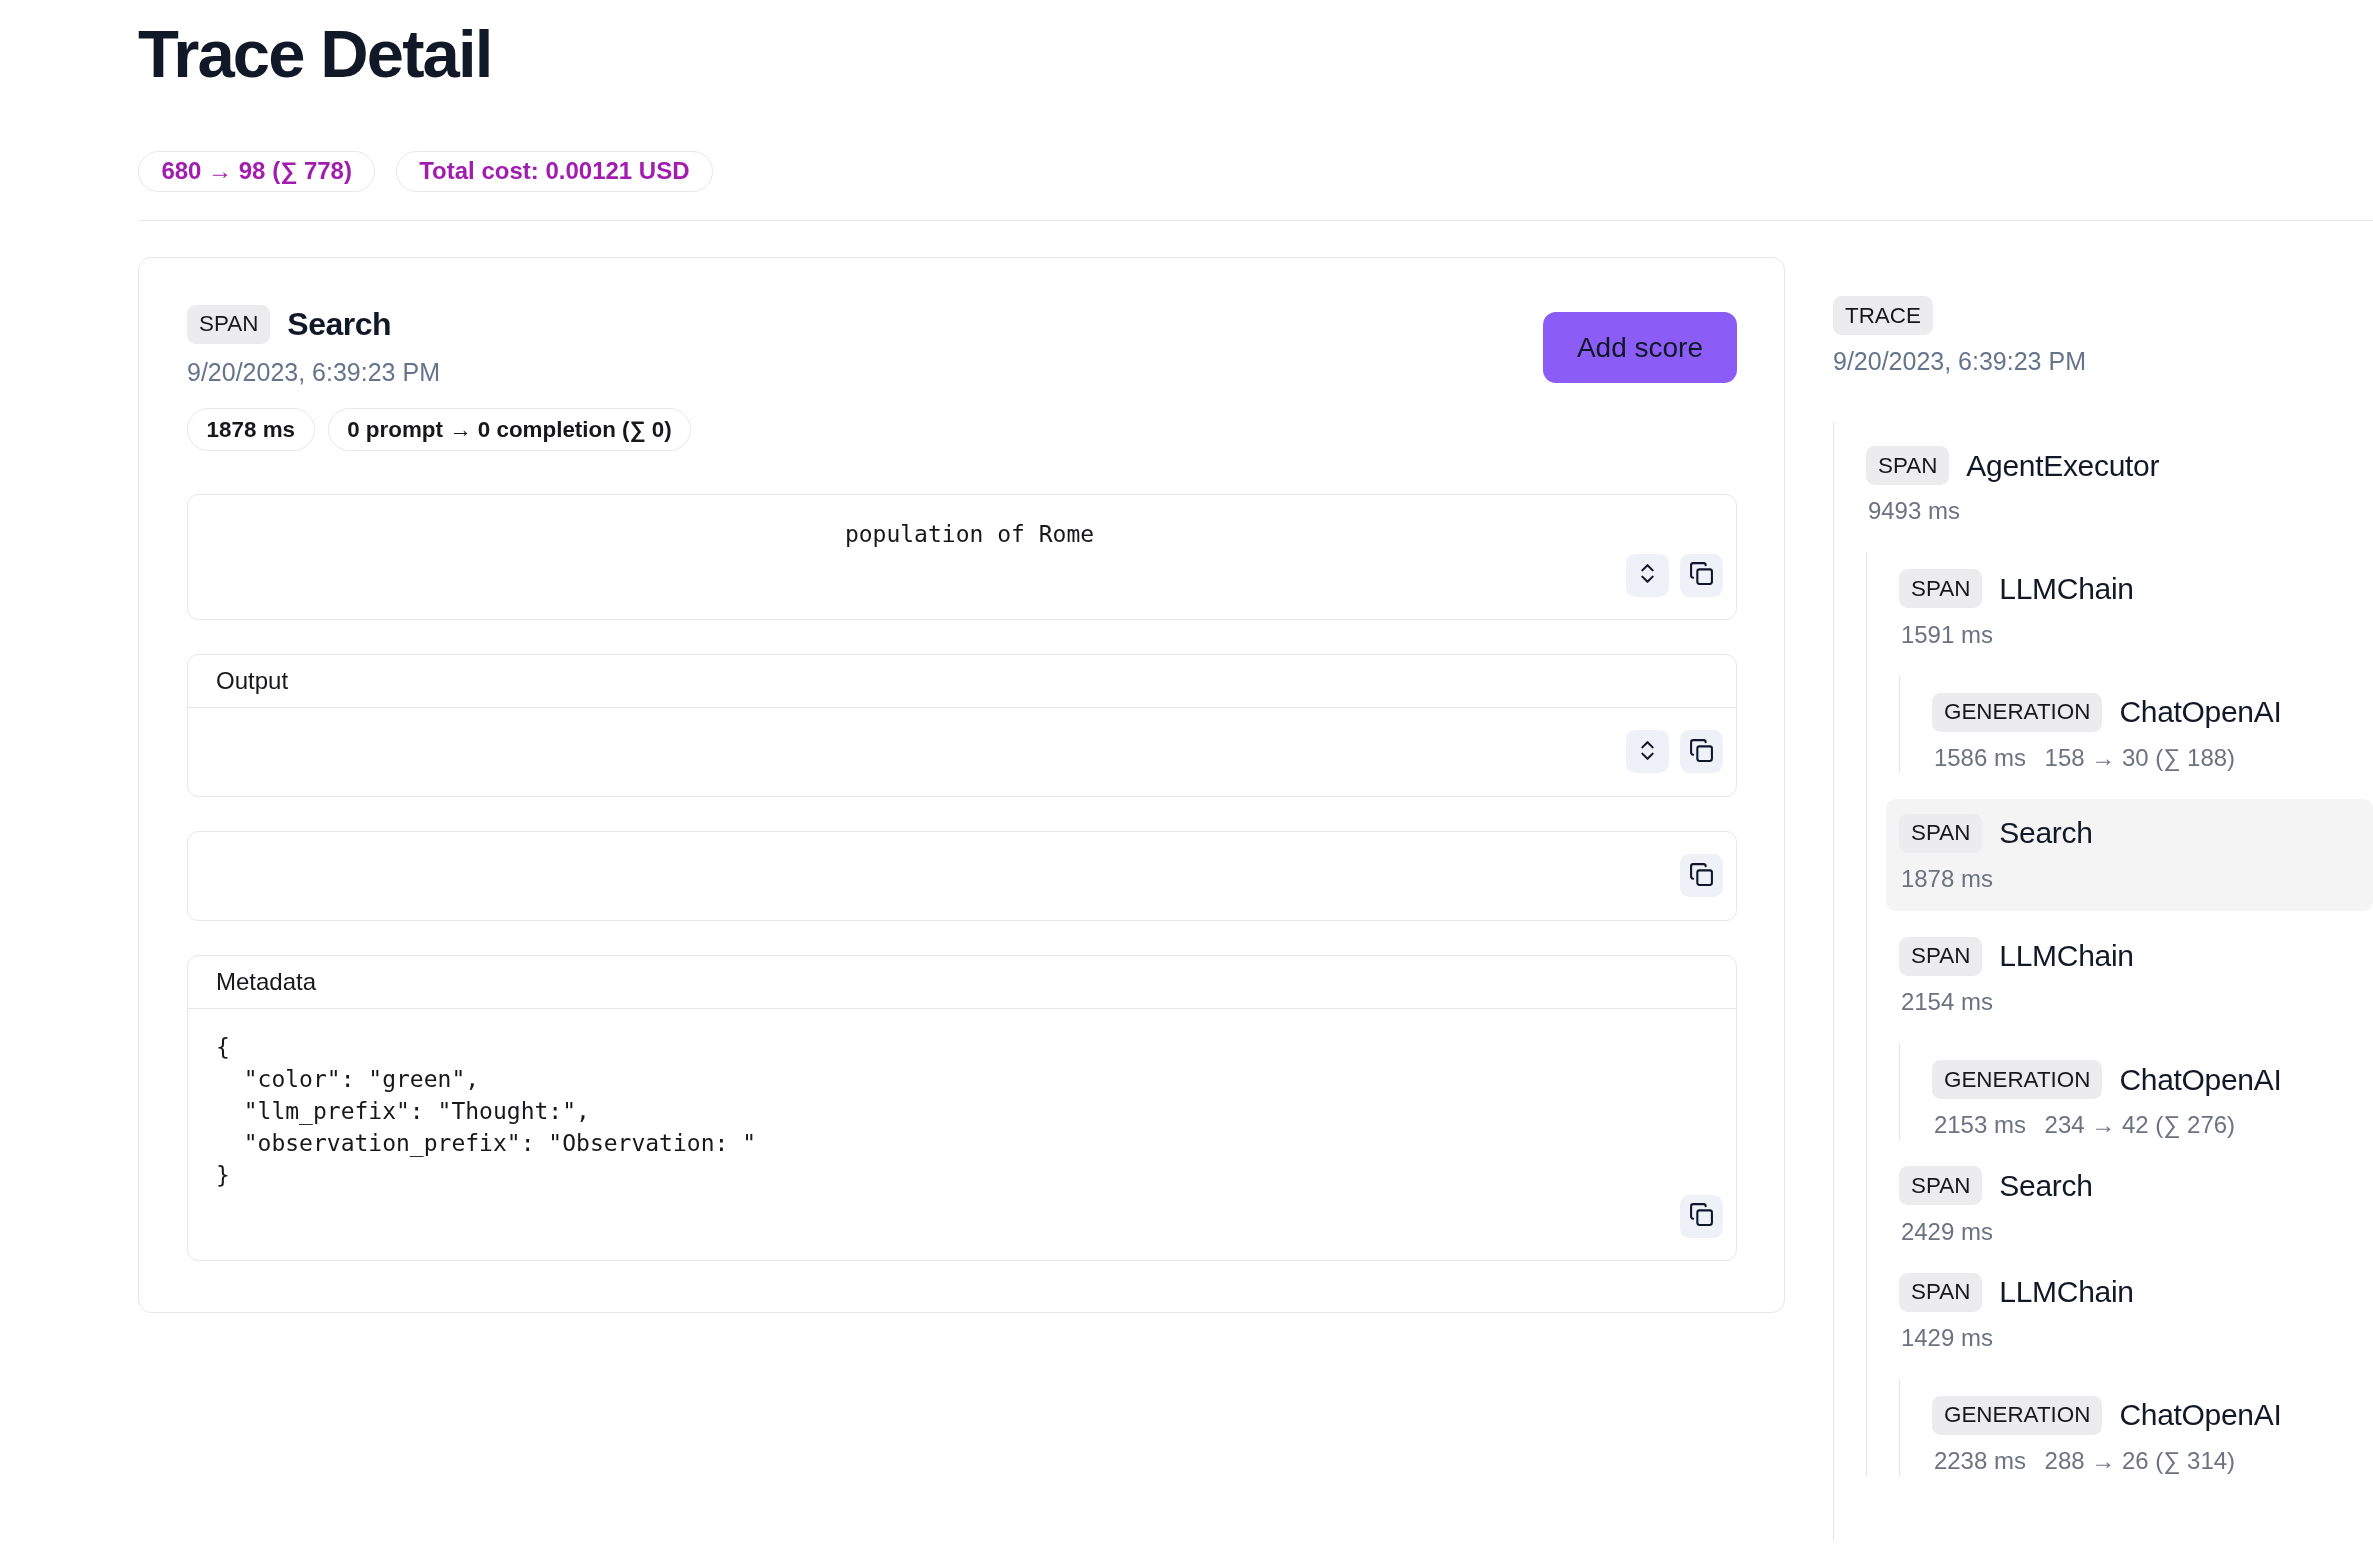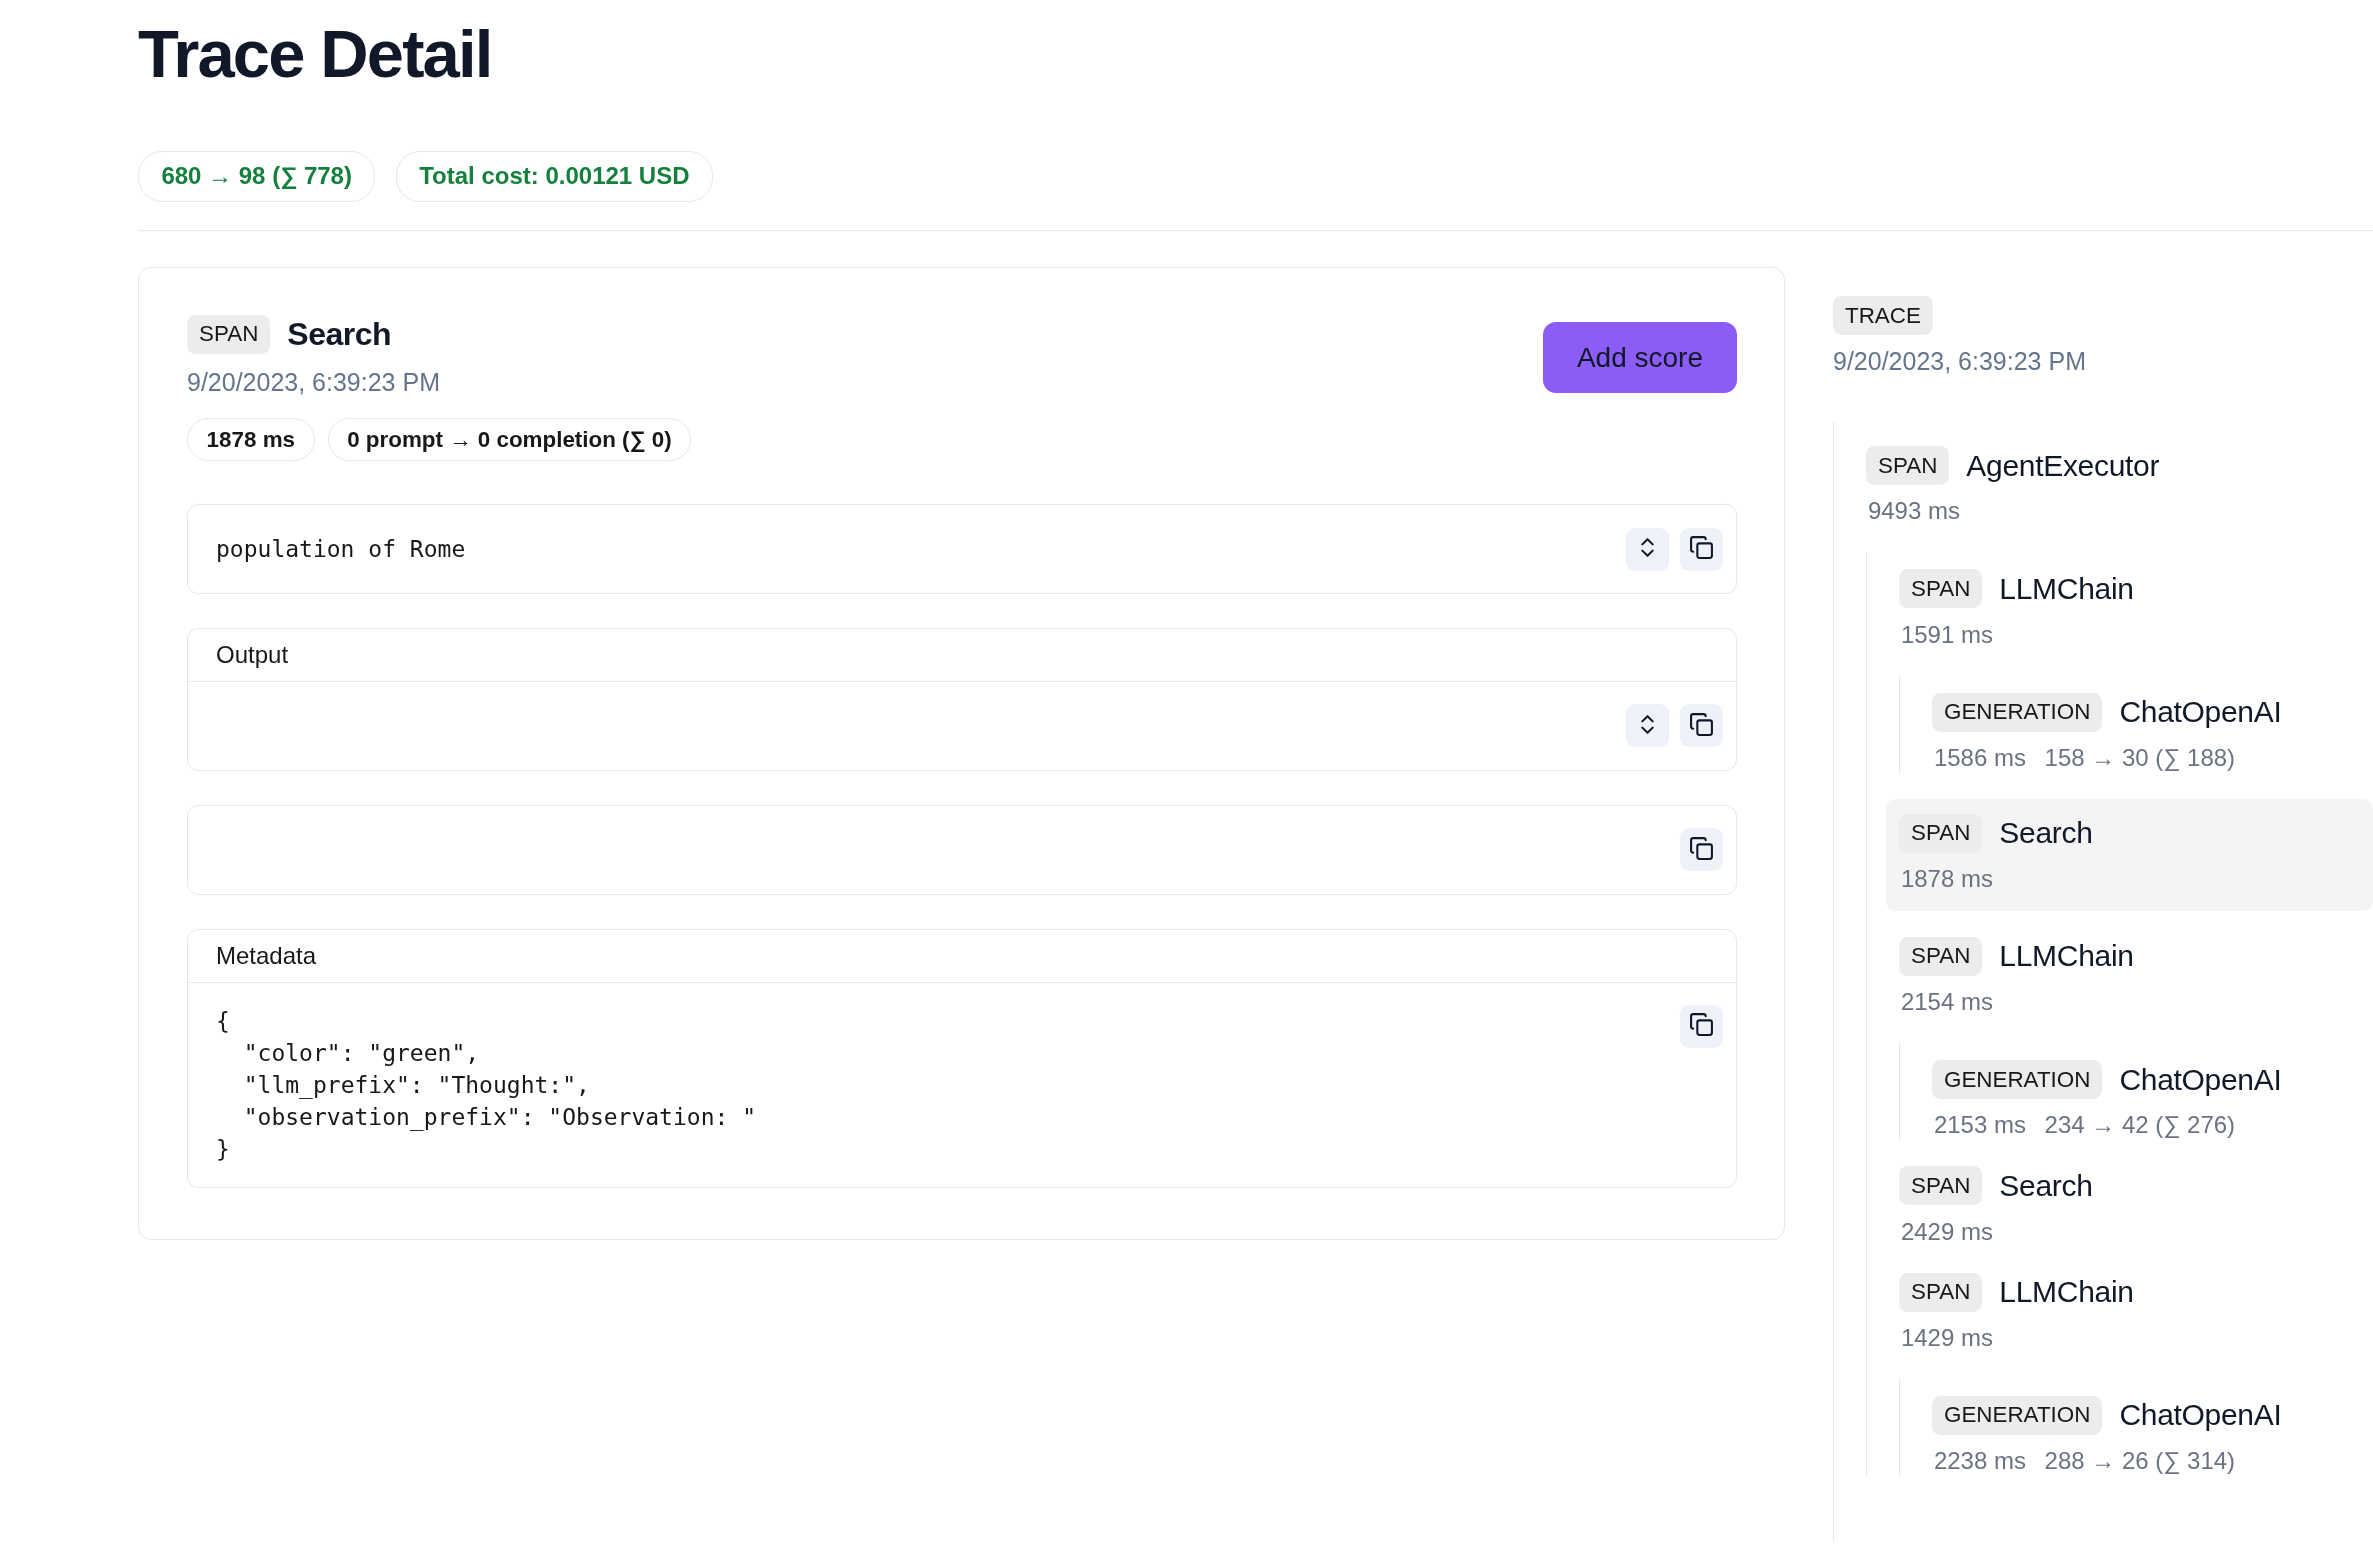--- a/index.html
+++ b/index.html
@@ -16,24 +16,24 @@
   
   .main { padding: 17px 0 0 138px; }
   h1.page-title {
     margin: 0 0 60px 0;
     font-size: 67px; line-height: 1.1; font-weight: 700;
     letter-spacing: -1.9px; color: #111827;
   }
   .summary-badges { display: flex; gap: 20.5px; align-items: center; }
   .pill {
     display: inline-flex; align-items: center;
-    height: 51px; padding: 0 22.4px;
+    height: 41px; padding: 0 22.4px;
     border: 1.9px solid #e5e7eb; border-radius: 24px;
     background: #ffffff;
-    font-size: 24px; font-weight: 700; color: #15803d;
+    font-size: 24px; font-weight: 700; color: #a21caf;
     white-space: nowrap;
   }
   .divider {
     margin: 28px 0 0 0; border: none;
     border-top: 1.9px solid #e8e8ea;
     width: 2235px; 
   }
 
   
   .card {
@@ -78,22 +78,23 @@
     border: 1.9px solid #e5e7eb; border-radius: 11.2px;
     margin-bottom: 34px; background: #fff;
   }
   .section:last-child { margin-bottom: 4px; }
   .section-header {
     padding: 12px 28px;
     border-bottom: 1.9px solid #e5e7eb;
     font-size: 24px; font-weight: 500; color: #18181b;
   }
   .section-content {
-    display: flex; gap: 17px; align-items: flex-start;
+    display: flex; gap: 4px; align-items: flex-start;
     padding: 22.4px 13px 22.4px 28px;
+    flex-direction: column;
   }
   .section-content.center { align-items: center; }
   pre.code {
     flex: 1; margin: 0;
     font-family: "DejaVu Sans Mono", monospace;
     font-size: 23px; line-height: 32px;
     color: #18181b;
     white-space: pre-wrap; word-break: break-all;
   }
   .btn-group { display: flex; gap: 11.2px; margin-left: auto; flex: none; }

